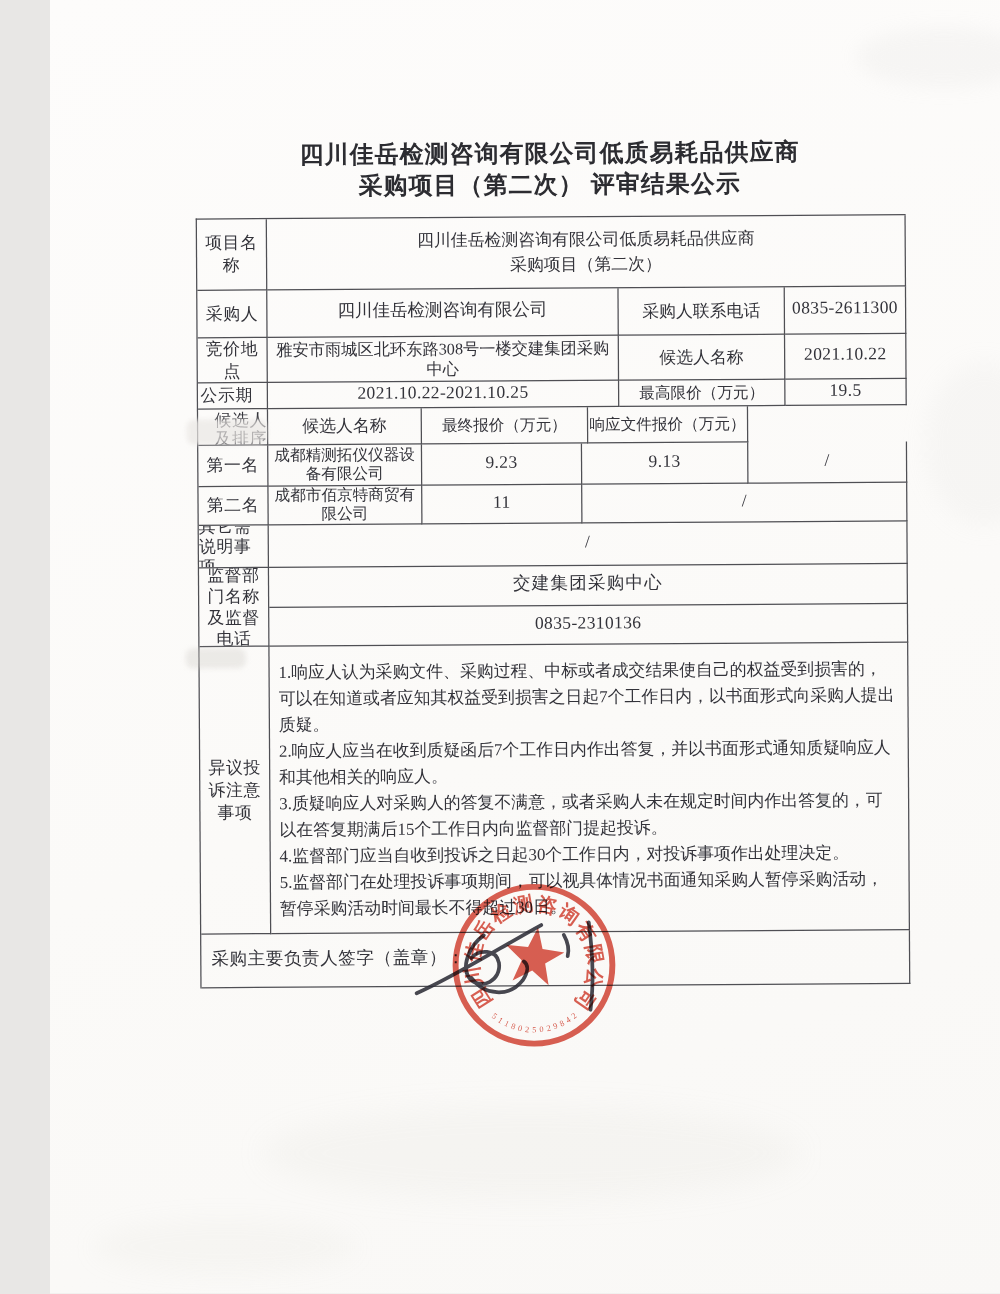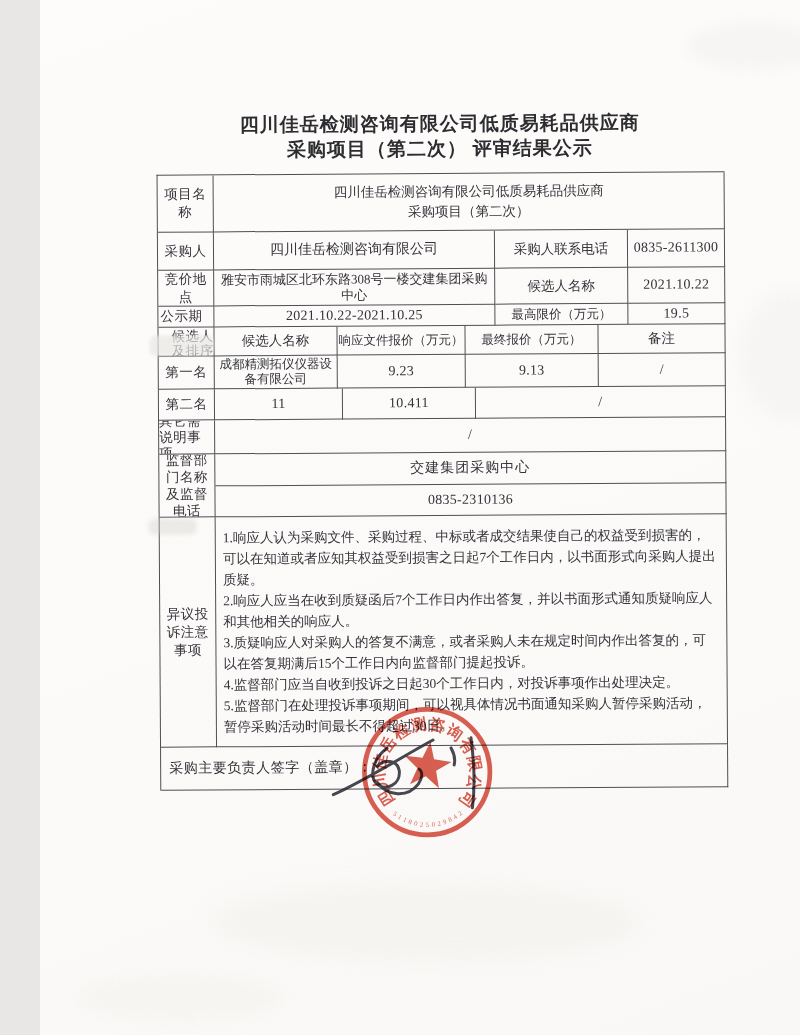--- a/index.html
+++ b/index.html
@@ -77,37 +77,36 @@
       <div class="trow" style="height:21px">
         <div class="tc lab left" style="padding-left:2px;text-align:center;">公示期</div>
         <div class="tc num" style="width:281px;flex:0 0 281px;">2021.10.22-2021.10.25</div>
         <div class="tc" style="width:133px;flex:0 0 133px;font-size:12.5px;">最高限价（万元）</div>
         <div class="tc num" style="flex:1 1 auto;">19.5</div>
       </div>
 
       <div class="trow" style="height:29px">
         <div class="tc lab left" style="align-items:flex-start;line-height:15px;text-align:right;">候选人及排序</div>
         <div class="tc" style="width:123px;flex:0 0 123px;">候选人名称</div>
+        <div class="tc" style="width:133px;flex:0 0 133px;font-size:12.5px;">最终报价（万元）</div>
         <div class="tc" style="width:128px;flex:0 0 128px;font-size:12.5px;padding:0;">响应文件报价（万元）</div>
-        <div class="tc" style="width:133px;flex:0 0 133px;font-size:12.5px;">最终报价（万元）</div>
-        <div class="tc" style="flex:1 1 auto;">备注</div>
       </div>
 
       <div class="trow" style="height:33px">
         <div class="tc lab">第一名</div>
         <div class="tc" style="width:123px;flex:0 0 123px;font-size:12.5px;padding:0;line-height:15px;">成都精测拓仪仪器设备有限公司</div>
         <div class="tc num" style="width:128px;flex:0 0 128px;text-align:center;">9.23</div>
         <div class="tc num" style="width:133px;flex:0 0 133px;">9.13</div>
         <div class="tc num" style="flex:1 1 auto;">/</div>
       </div>
 
       <div class="trow" style="height:31px">
         <div class="tc lab">第二名</div>
+        <div class="tc" style="width:123px;flex:0 0 123px;font-size:12.5px;padding:0;line-height:15px;">成都市佰京特商贸有限公司</div>
         <div class="tc num" style="width:128px;flex:0 0 128px;">11</div>
-        <div class="tc num" style="width:133px;flex:0 0 133px;">10.411</div>
         <div class="tc num" style="flex:1 1 auto;">/</div>
       </div>
 
       <div class="trow" style="height:34px">
         <div class="tc lab left" style="line-height:16px;text-align:left;">其它需说明事项</div>
         <div class="tc num" style="flex:1 1 auto;">/</div>
       </div>
 
       <div class="trow" style="height:63px">
         <div class="tc lab" style="line-height:17px;">监督部门名称及监督电话</div>

